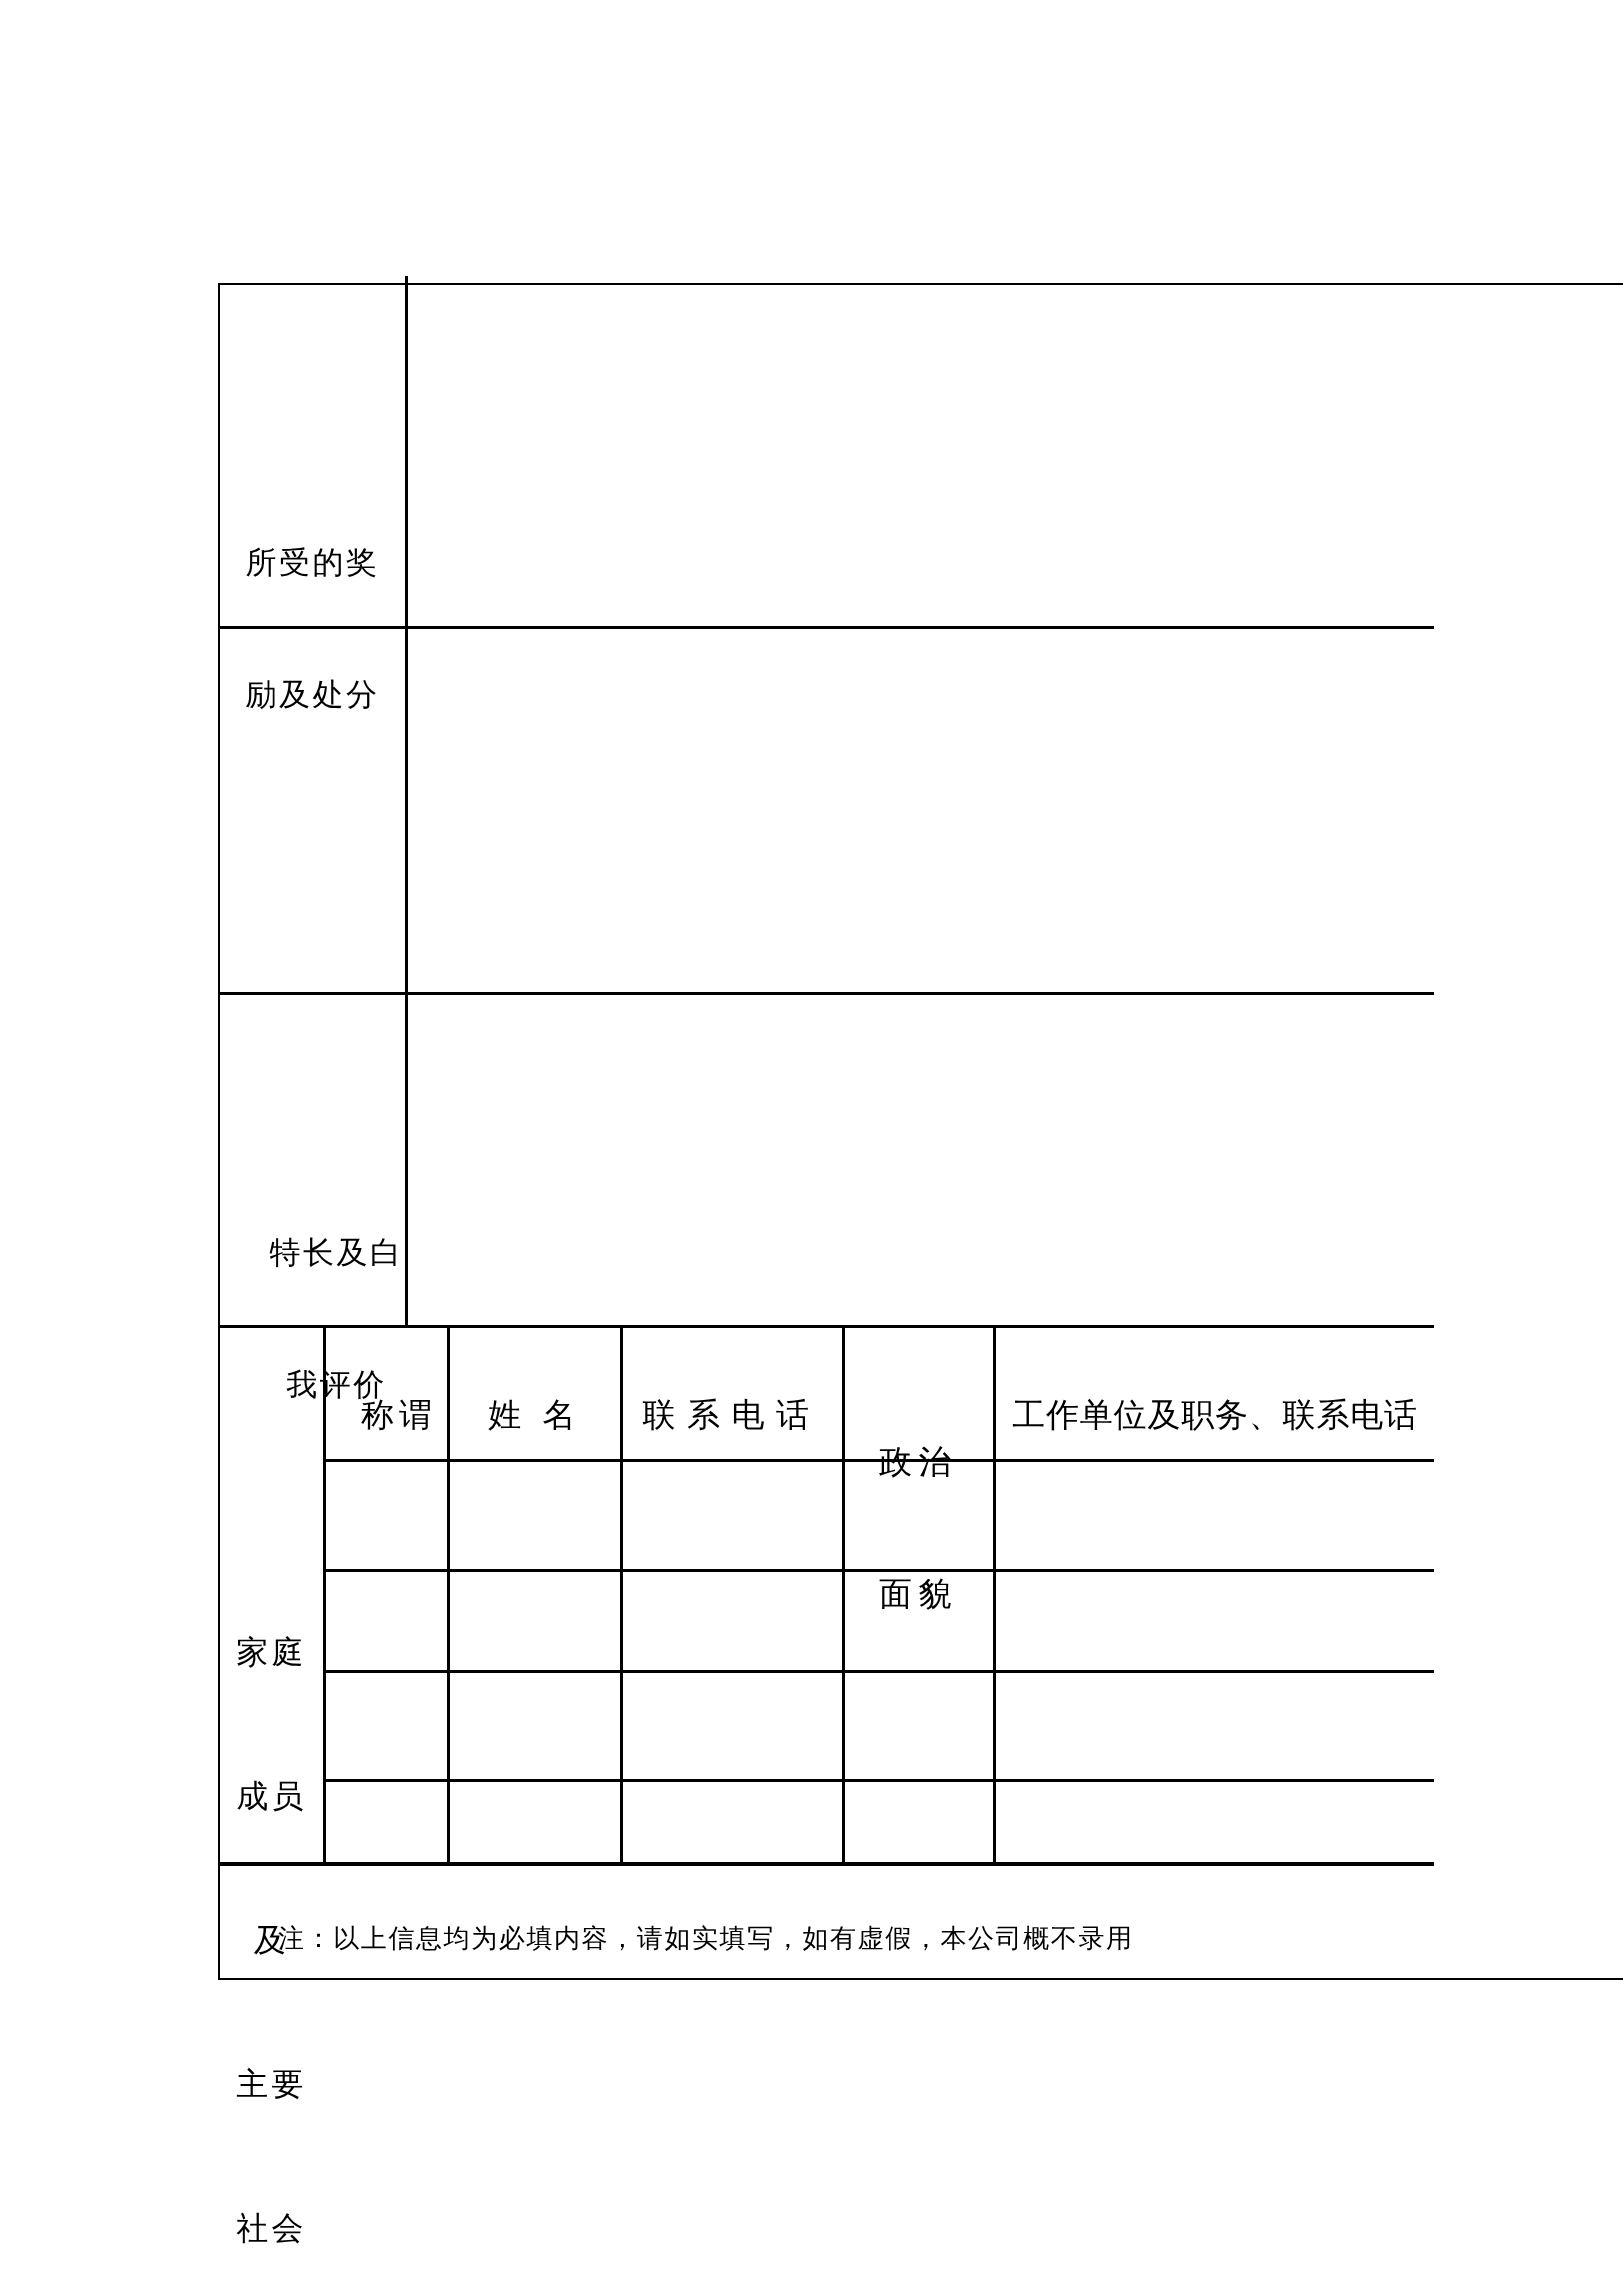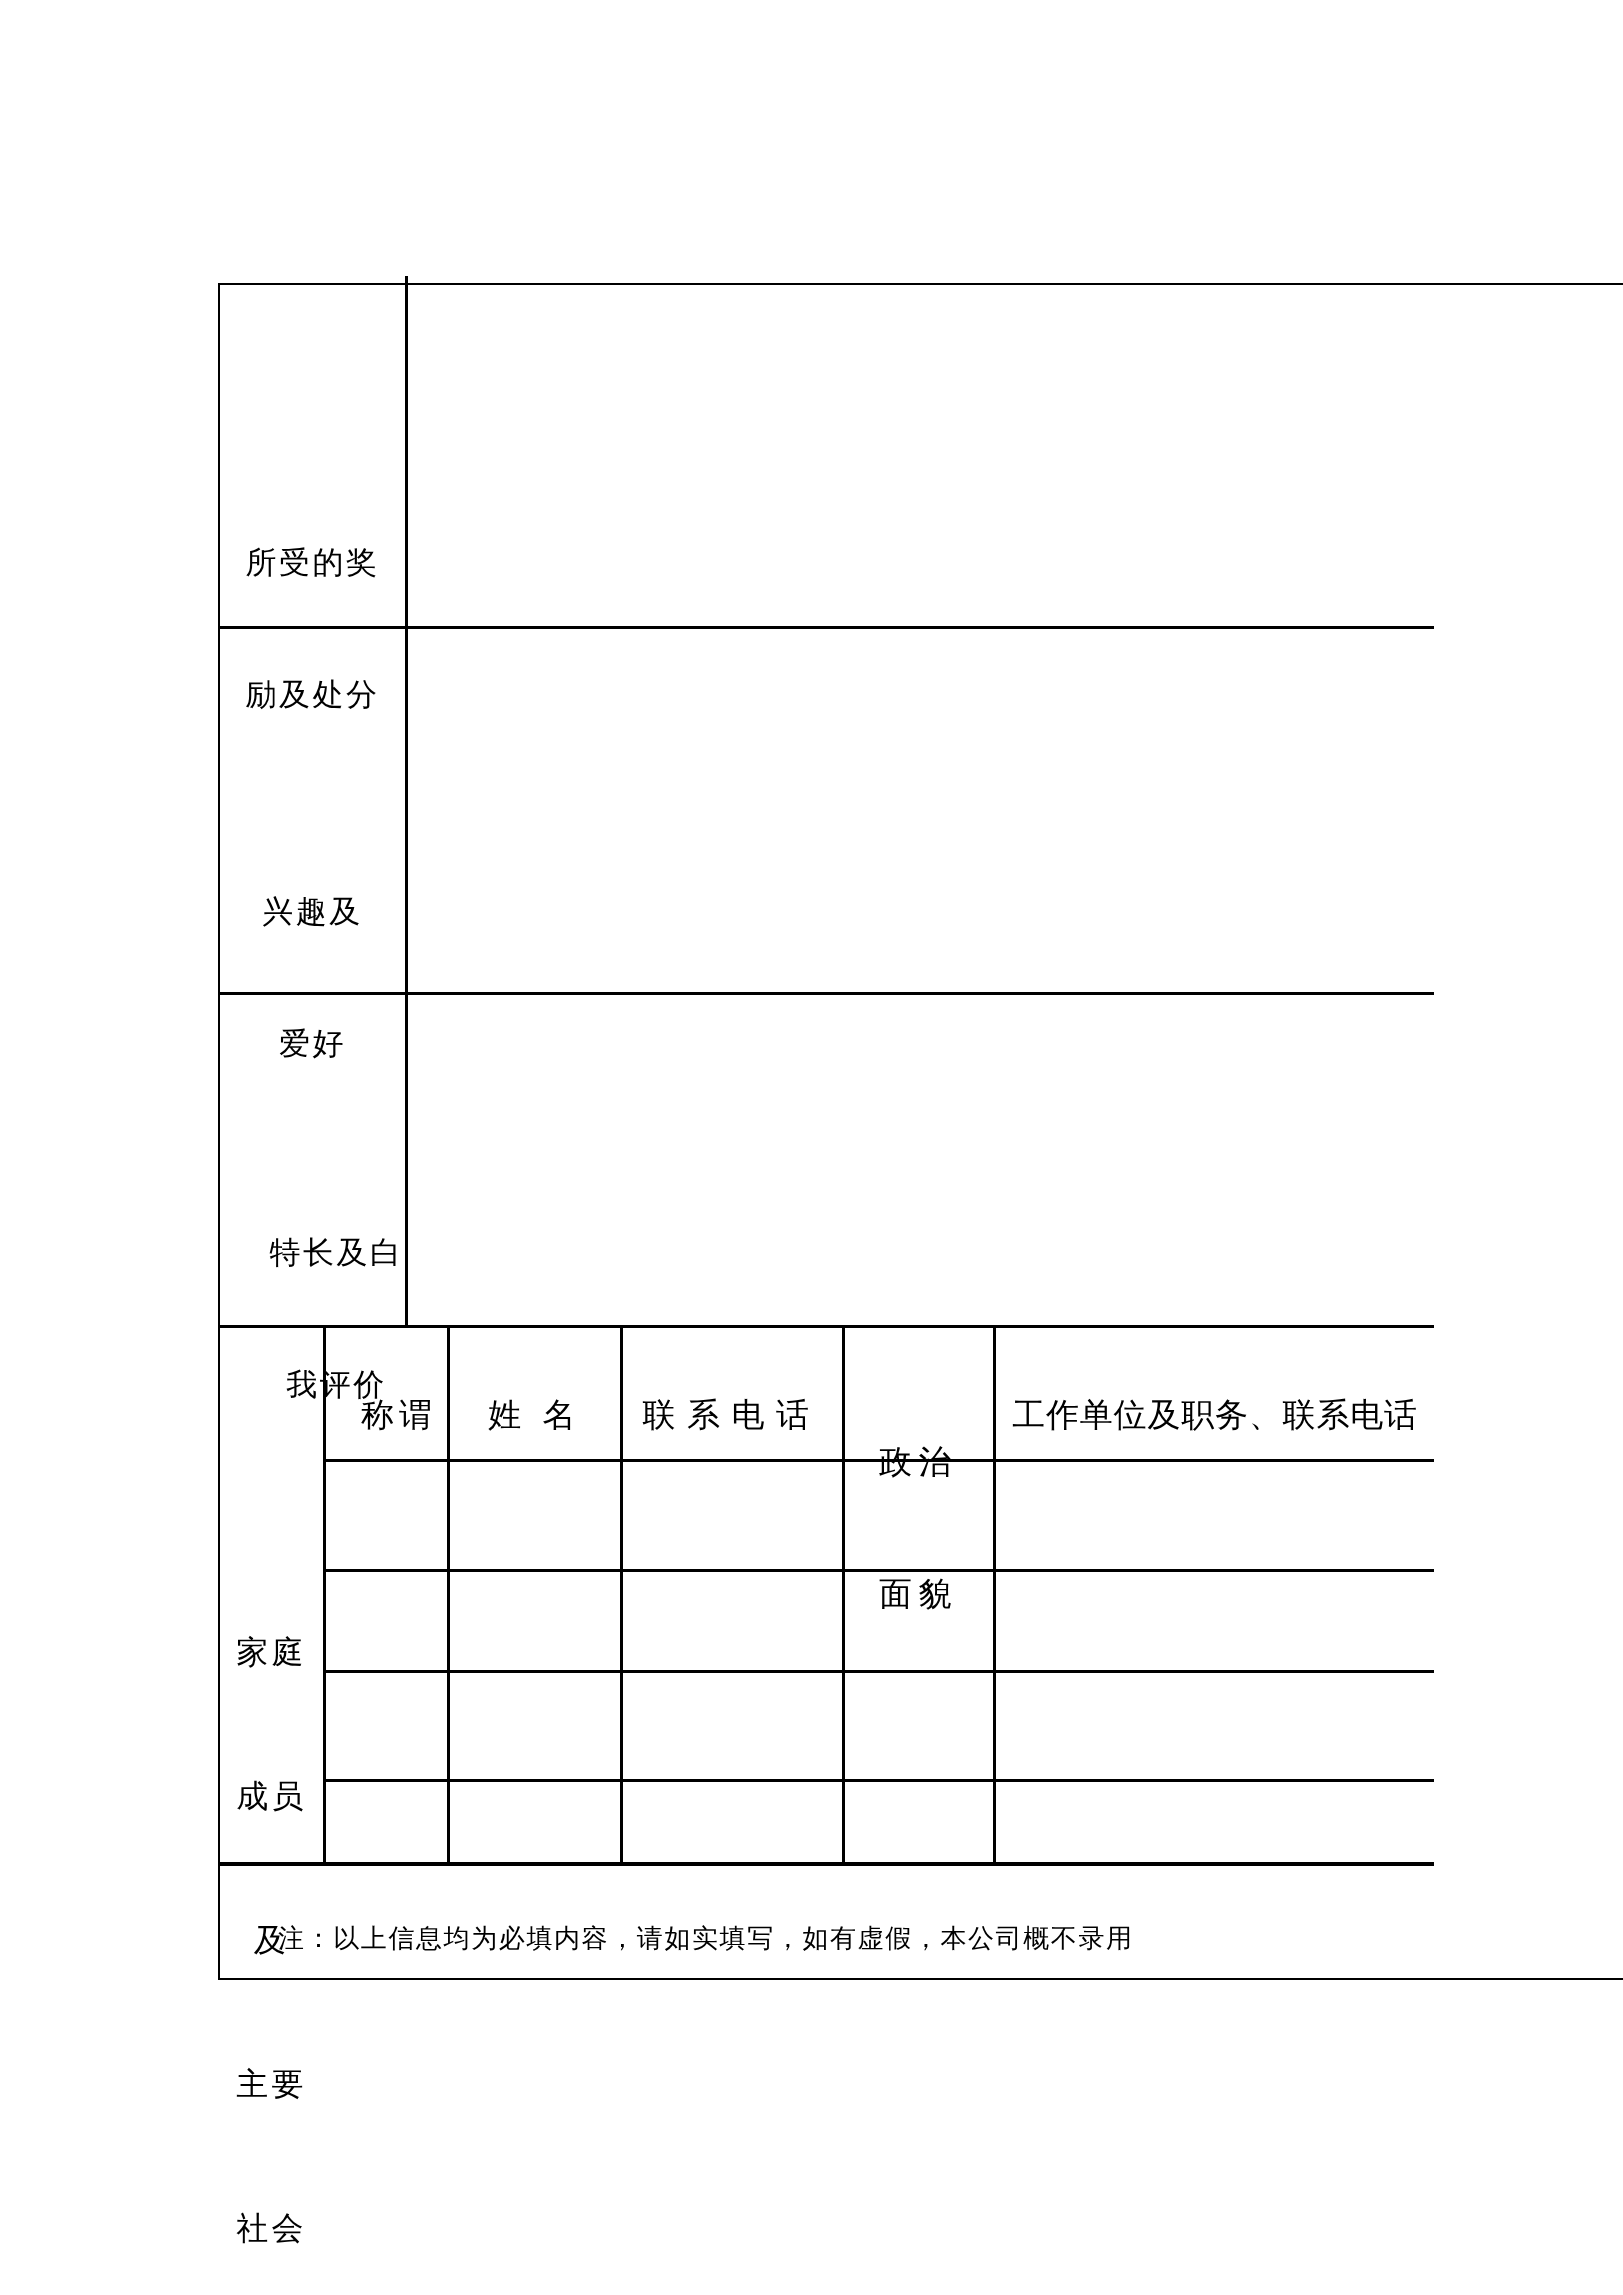--- a/index.html
+++ b/index.html
@@ -63,24 +63,20 @@
       <div class="vline" style="left:400px;top:1040px;height:540px;"></div>
       <div class="vline" style="left:622px;top:1040px;height:540px;"></div>
       <div class="vline" style="left:773px;top:1040px;height:540px;"></div>
 
       <div class="txt row-label" style="left:0;top:168px;width:185px;">
         <div>所受的奖</div>
         <div>励及处分</div>
       </div>
       <div class="cell" style="left:187px;top:0;width:1027px;height:341px;"></div>
 
-      <div class="txt row-label" style="left:0;top:517px;width:185px;">
-        <div>兴趣及</div>
-        <div>爱好</div>
-      </div>
       <div class="cell" style="left:187px;top:344px;width:1027px;height:363px;"></div>
 
       <div class="txt row-label" style="left:0;top:858px;width:185px;padding-left:24px;">
         <div>特长及白</div>
         <div>我评价</div>
       </div>
       <div class="cell" style="left:187px;top:709px;width:1027px;height:330px;"></div>
 
       <div class="txt fam-label" style="left:0;top:1247px;width:103px;">
         <div>家庭</div>

